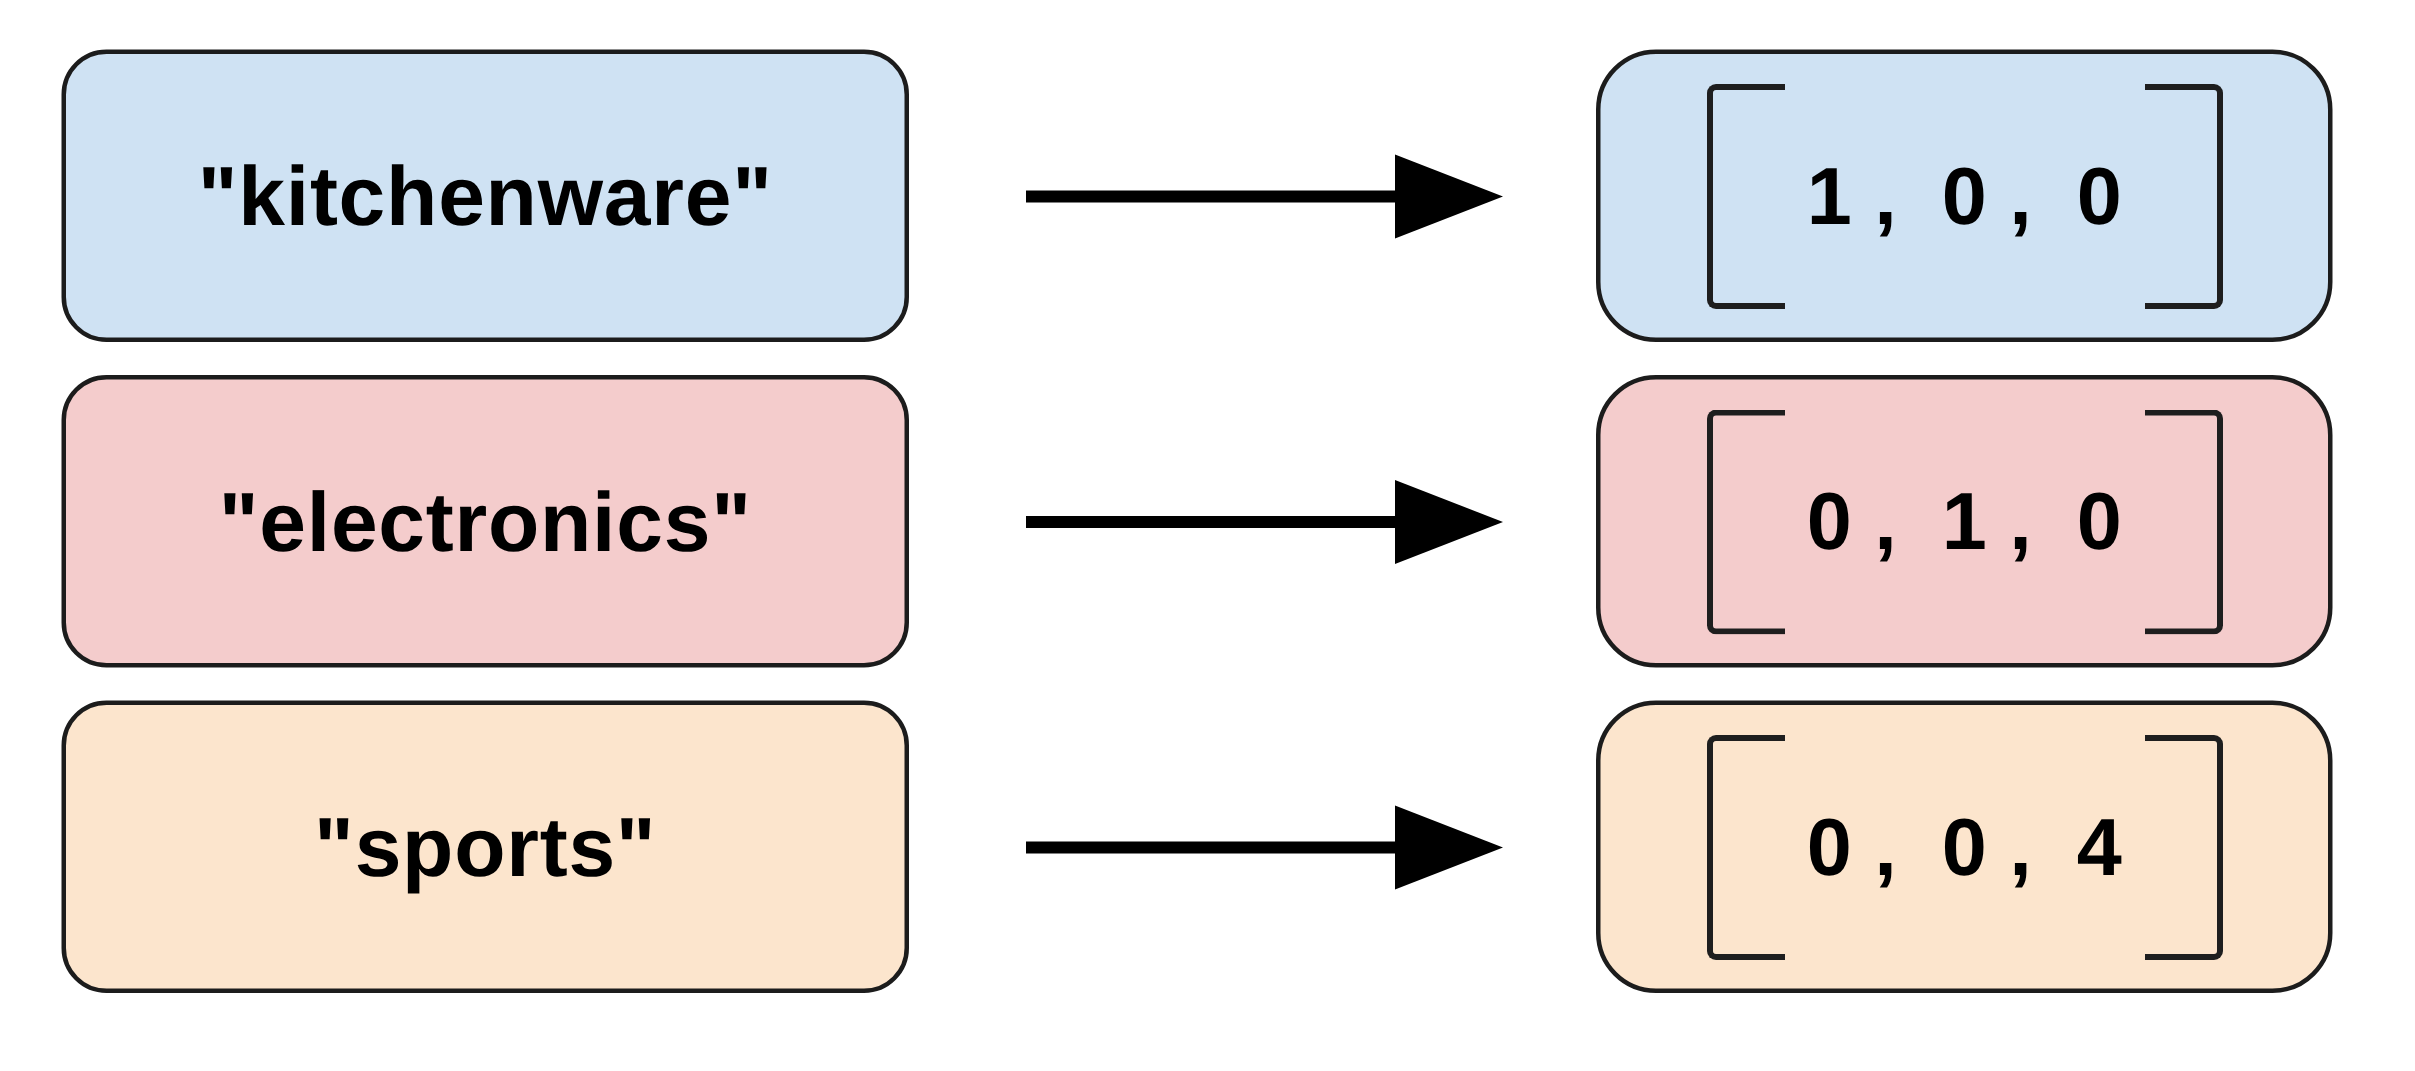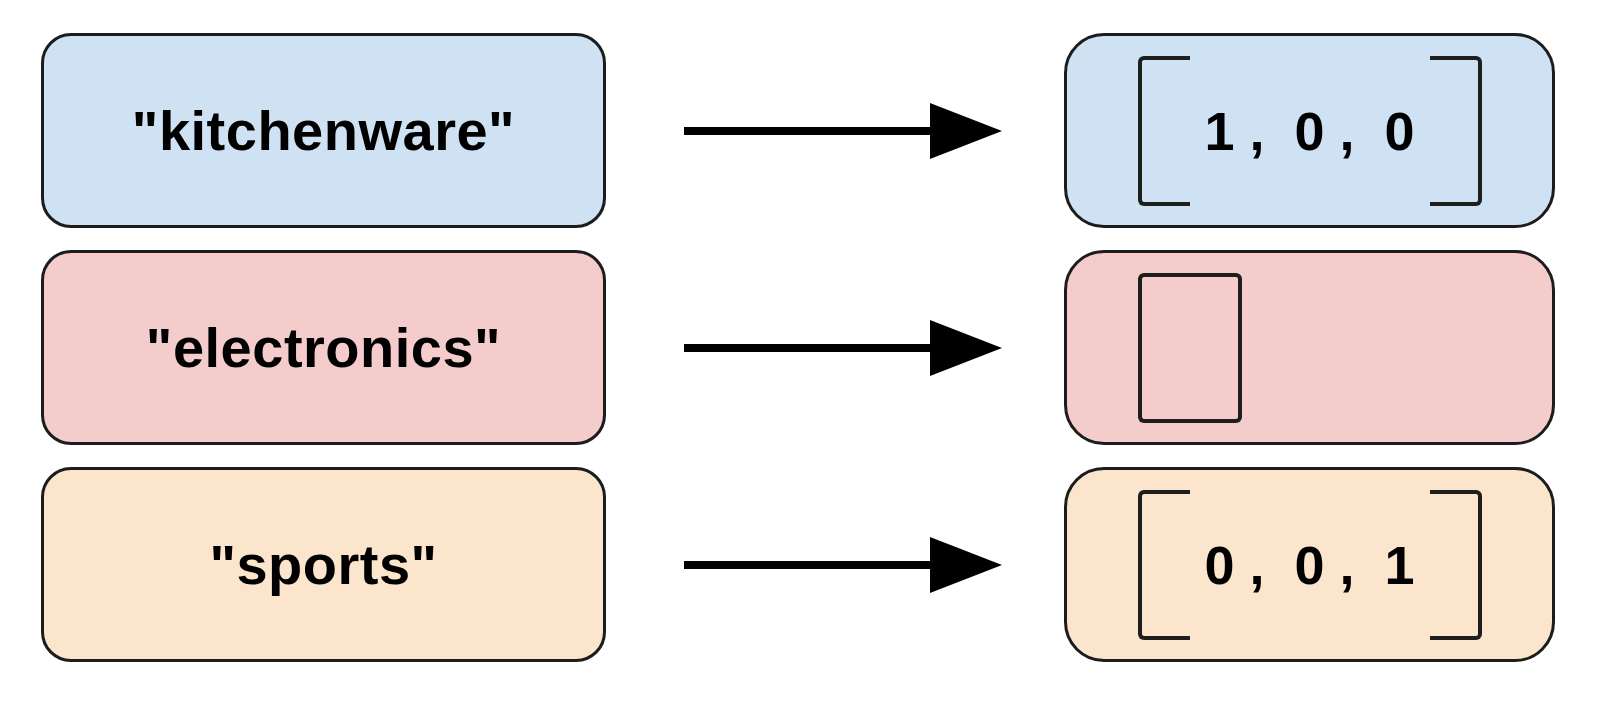--- a/index.html
+++ b/index.html
@@ -130,35 +130,36 @@
     <div class="label-box" style="background-color: rgb(244, 204, 204);">
       <span class="label-text">"electronics"</span>
     </div>
     <svg class="arrow-svg" viewBox="0 0 322 58" xmlns="http://www.w3.org/2000/svg">
       <rect x="2" y="25" width="252" height="8" fill="#000000"></rect>
       <polygon points="248,1 248,57 320,29" fill="#000000"></polygon>
     </svg>
     <div class="vector-box" style="background-color: rgb(244, 204, 204);">
       <div class="vector-inner">
         <span class="bracket left"></span>
+        <span class="vector-text">0 ,  1 ,  0</span>
         <span class="bracket right"></span>
       </div>
     </div>
   </div>
 
   <div class="row r2">
     <div class="label-box" style="background-color: rgb(252, 229, 205);">
       <span class="label-text">"sports"</span>
     </div>
     <svg class="arrow-svg" viewBox="0 0 322 58" xmlns="http://www.w3.org/2000/svg">
       <rect x="2" y="25" width="252" height="8" fill="#000000"></rect>
       <polygon points="248,1 248,57 320,29" fill="#000000"></polygon>
     </svg>
     <div class="vector-box" style="background-color: rgb(252, 229, 205);">
       <div class="vector-inner">
         <span class="bracket left"></span>
-        <span class="vector-text">0 ,  0 ,  1</span>
+        <span class="vector-text">0 ,  0 ,  4</span>
         <span class="bracket right"></span>
       </div>
     </div>
   </div>
 
 </div>
 
 </body></html>

